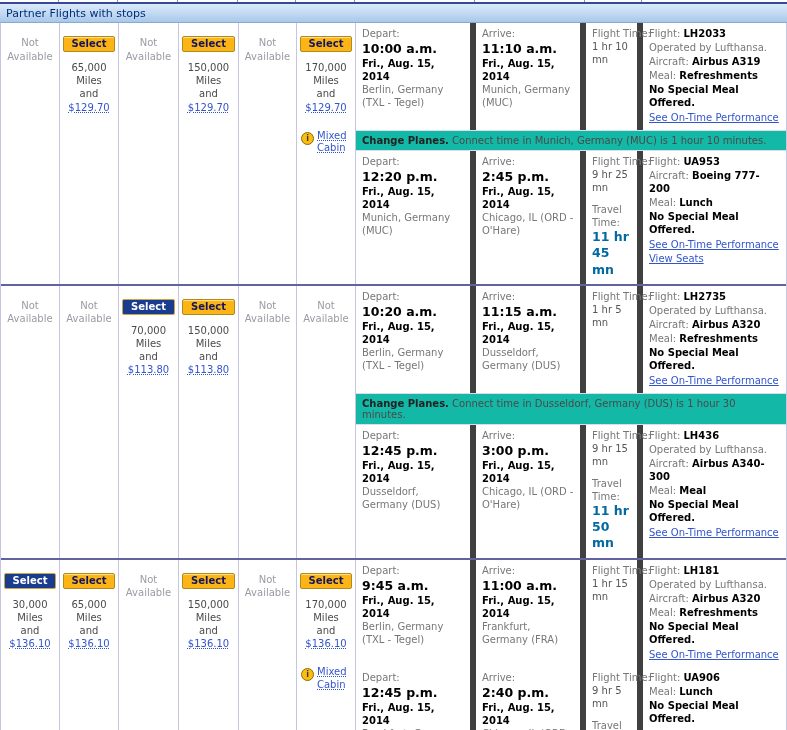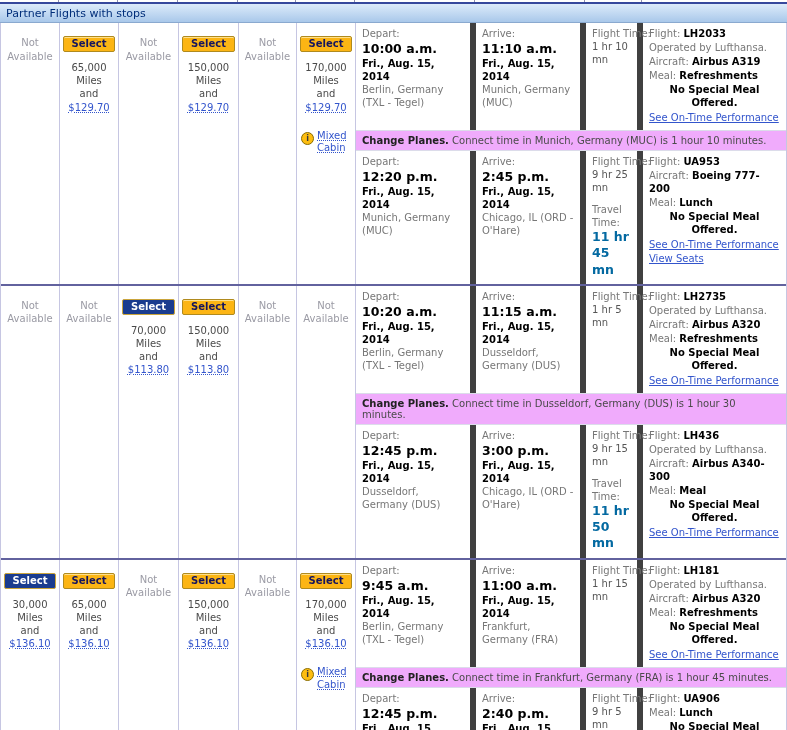--- a/index.html
+++ b/index.html
@@ -52,25 +52,25 @@
   .c-flight{flex:1;border-right:none !important;}
   .lbl{color:#777;}
   .nowrap{white-space:nowrap;}
   .time{font-weight:bold;font-size:12.5px;color:#000;margin:1px 0 0;}
   .date{font-weight:bold;color:#000;}
   .city{color:#777;}
   .ttime-lbl{color:#777;margin-top:9px;}
   .ttime-val{font-weight:bold;font-size:12.5px;color:#0369a1;}
   .ft-val{color:#555;}
   .fline{margin:0 0 1px;}
-  .vb{font-weight:bold;color:#000;text-align:center;}
+  .vb{font-weight:bold;color:#000;}
   .gray{color:#777;}
   .link{color:#3355cc;text-decoration:underline;cursor:pointer;display:inline-block;margin-top:1px;}
   .connector{
-    background:#f0abfc;border-top:1px solid #dcdcea;border-bottom:1px solid #dcdcea;
+    background:#14b8a6;border-top:1px solid #dcdcea;border-bottom:1px solid #dcdcea;
     padding:4px 6px;color:#4a4a4a;
   }
   .connector b{color:#222;}
 </style>
 </head>
 <body>
 
 <div class="ticks">
   <div class="t1"></div>
     <div class="t2"></div>
@@ -217,21 +217,20 @@
             <div class="time">11:00 a.m.</div>
             <div class="date">Fri., Aug. 15, 2014</div>
             <div class="city">Frankfurt, Germany (FRA)</div>
           </div>
           <div class="c-ftime">
             <div class="lbl nowrap">Flight Time:</div>
             <div class="ft-val">1 hr 15 mn</div>
           </div>
           <div class="c-flight"><div class="fline"><span class="lbl">Flight: </span><span class="vb">LH181</span></div><div class="fline gray">Operated by Lufthansa.</div><div class="fline"><span class="lbl">Aircraft: </span><span class="vb">Airbus A320</span></div><div class="fline"><span class="lbl">Meal: </span><span class="vb">Refreshments</span></div><div class="fline vb">No Special Meal Offered.</div><a class="link">See On-Time Performance</a><br></div>
         </div>
-        <div class="connector"><b>Change Planes.</b> Connect time in Frankfurt, Germany (FRA) is 1 hour 45 minutes.</div>
         <div class="seg seg2">
           <div class="c-depart">
             <div class="lbl">Depart:</div>
             <div class="time">12:45 p.m.</div>
             <div class="date">Fri., Aug. 15, 2014</div>
             <div class="city">Frankfurt, Germany (FRA)</div>
           </div>
           <div class="c-arrive">
             <div class="lbl">Arrive:</div>
             <div class="time">2:40 p.m.</div>

